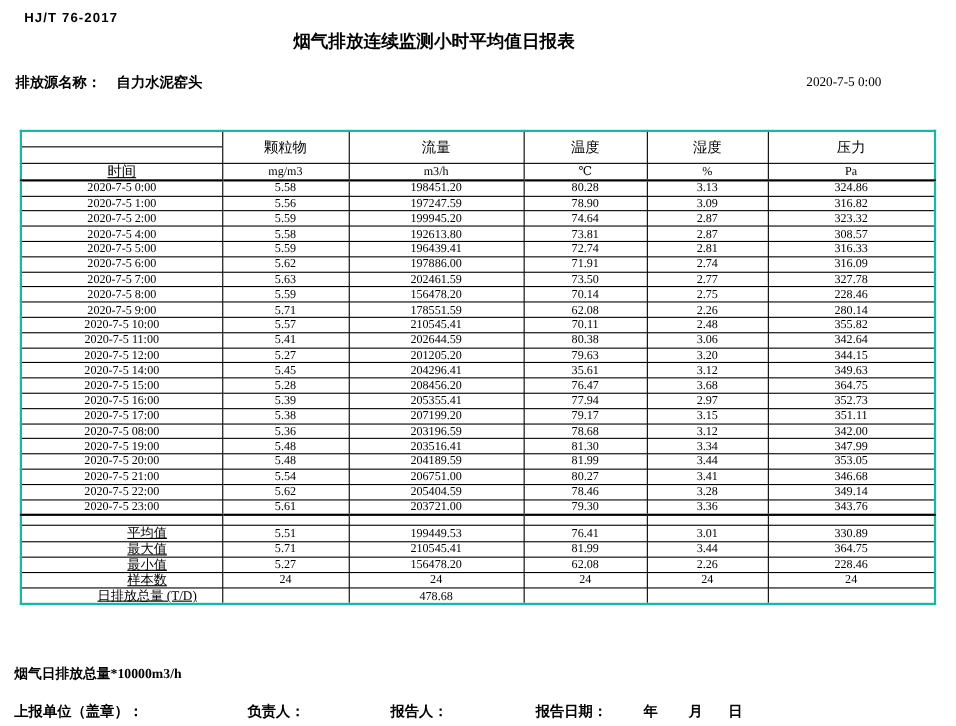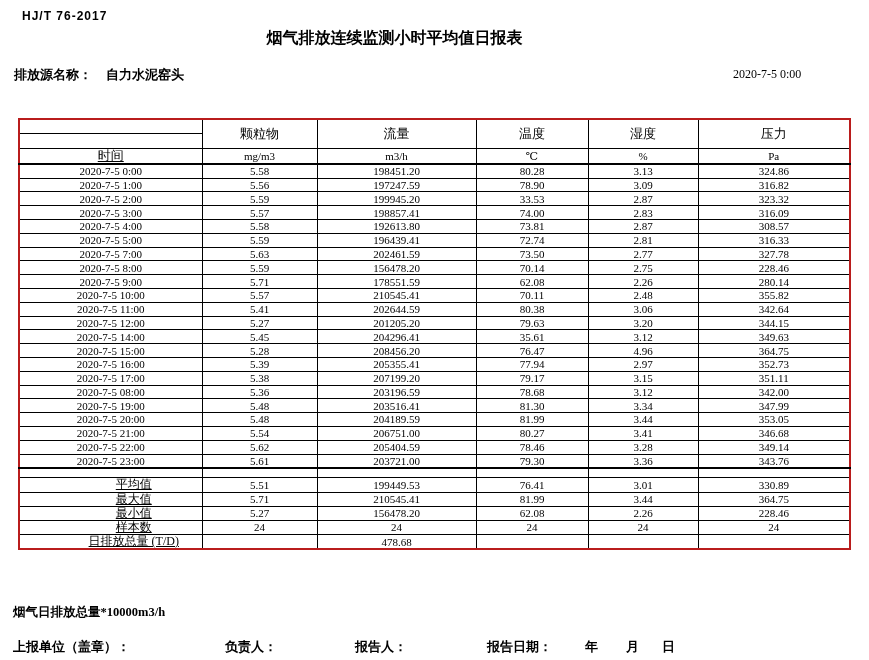--- a/index.html
+++ b/index.html
@@ -24,21 +24,21 @@
     font-size:13px; font-weight:bold;
   }
   .source-line .src-value { margin-left:14px; }
   .report-time {
     position:absolute; left:733px; top:67px; font-size:12px;
   }
 
   table.report {
     position:absolute; left:18px; top:118px; width:831px;
     border-collapse:collapse; table-layout:fixed;
-    border:2px solid #b91c1c;
+    border:2px solid #14b8a6;
   }
   .report th, .report td {
     border:1px solid #000;
     padding:0; margin:0;
     text-align:center; vertical-align:middle;
     font-weight:normal; white-space:nowrap; overflow:hidden;
     font-size:11px; line-height:1.1;
   }
   .report thead tr.hrow-a th { height:29px; font-size:13px; }
   .report thead tr.hrow-b th { height:15px; border-bottom-width:2px; }
@@ -117,49 +117,49 @@
         <td>5.56</td>
         <td>197247.59</td>
         <td>78.90</td>
         <td>3.09</td>
         <td>316.82</td>
       </tr>
       <tr>
         <td class="time-cell">2020-7-5 2:00</td>
         <td>5.59</td>
         <td>199945.20</td>
-        <td>33.53</td>
+        <td>74.64</td>
         <td>2.87</td>
         <td>323.32</td>
-      </tr>
-      <tr>
-        <td class="time-cell">2020-7-5 3:00</td>
-        <td>5.57</td>
-        <td>198857.41</td>
-        <td>74.00</td>
-        <td>2.83</td>
-        <td>316.09</td>
       </tr>
       <tr>
         <td class="time-cell">2020-7-5 4:00</td>
         <td>5.58</td>
         <td>192613.80</td>
         <td>73.81</td>
         <td>2.87</td>
         <td>308.57</td>
       </tr>
       <tr>
         <td class="time-cell">2020-7-5 5:00</td>
         <td>5.59</td>
         <td>196439.41</td>
         <td>72.74</td>
         <td>2.81</td>
         <td>316.33</td>
       </tr>
       <tr>
+        <td class="time-cell">2020-7-5 6:00</td>
+        <td>5.62</td>
+        <td>197886.00</td>
+        <td>71.91</td>
+        <td>2.74</td>
+        <td>316.09</td>
+      </tr>
+      <tr>
         <td class="time-cell">2020-7-5 7:00</td>
         <td>5.63</td>
         <td>202461.59</td>
         <td>73.50</td>
         <td>2.77</td>
         <td>327.78</td>
       </tr>
       <tr>
         <td class="time-cell">2020-7-5 8:00</td>
         <td>5.59</td>
@@ -206,21 +206,21 @@
         <td>204296.41</td>
         <td>35.61</td>
         <td>3.12</td>
         <td>349.63</td>
       </tr>
       <tr>
         <td class="time-cell">2020-7-5 15:00</td>
         <td>5.28</td>
         <td>208456.20</td>
         <td>76.47</td>
-        <td>4.96</td>
+        <td>3.68</td>
         <td>364.75</td>
       </tr>
       <tr>
         <td class="time-cell">2020-7-5 16:00</td>
         <td>5.39</td>
         <td>205355.41</td>
         <td>77.94</td>
         <td>2.97</td>
         <td>352.73</td>
       </tr>

